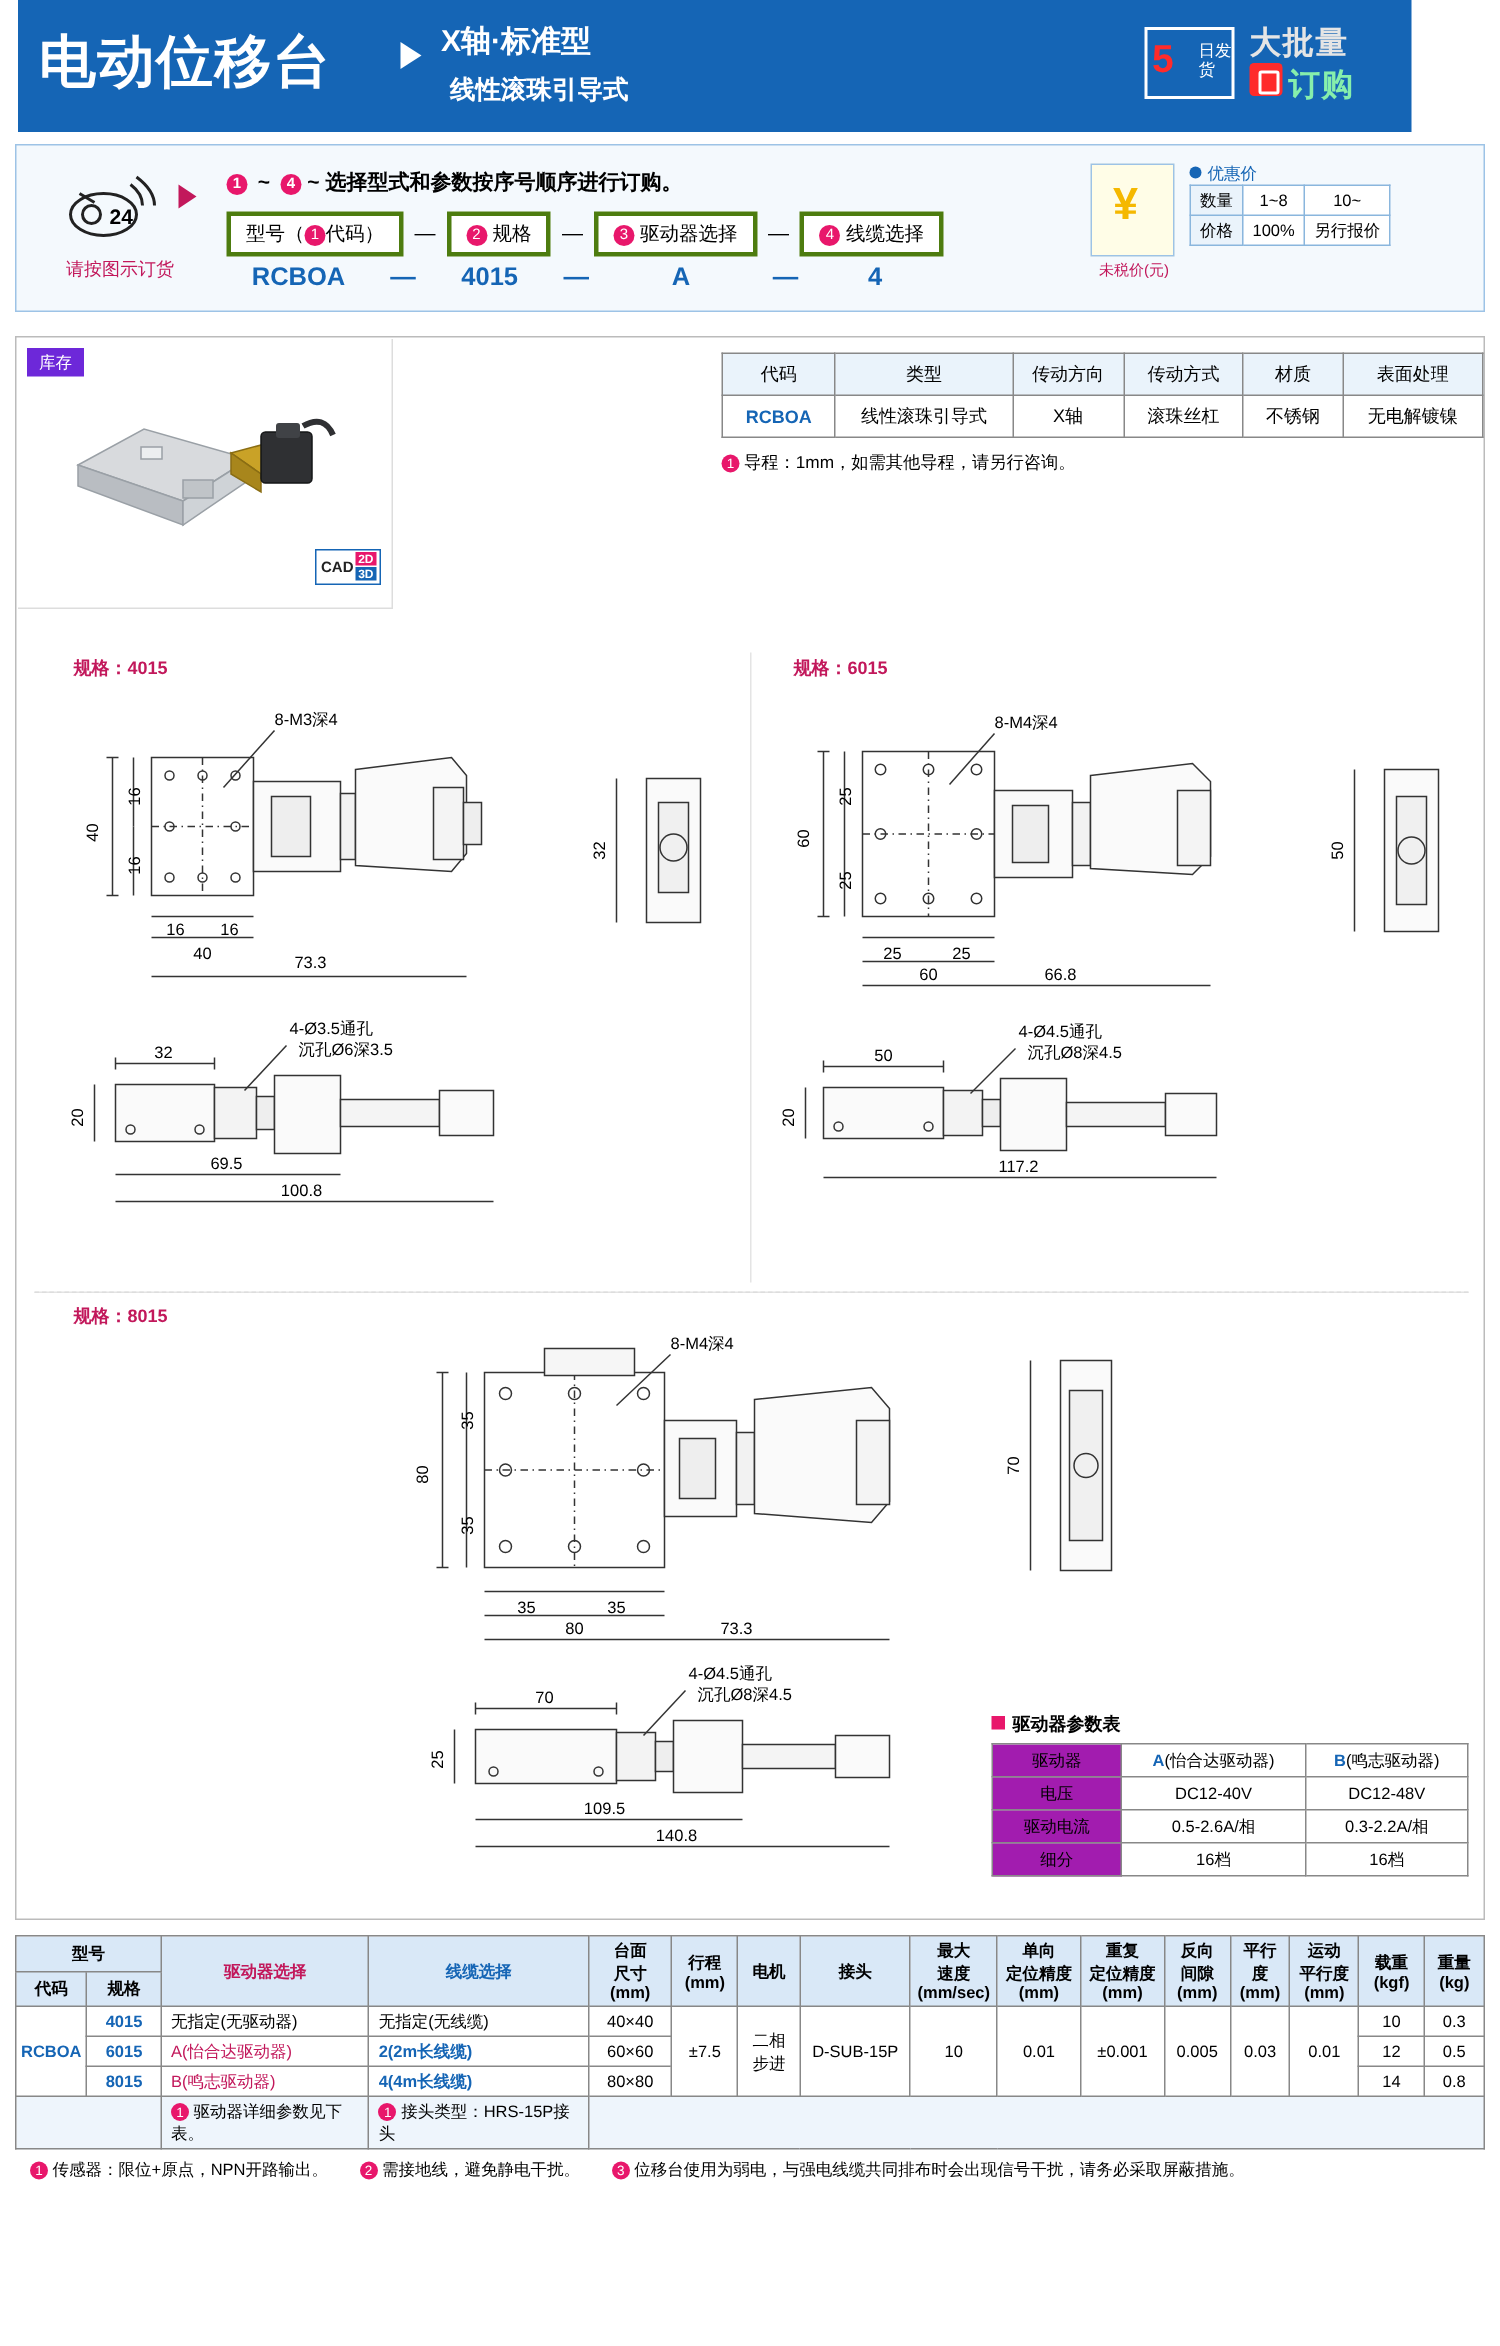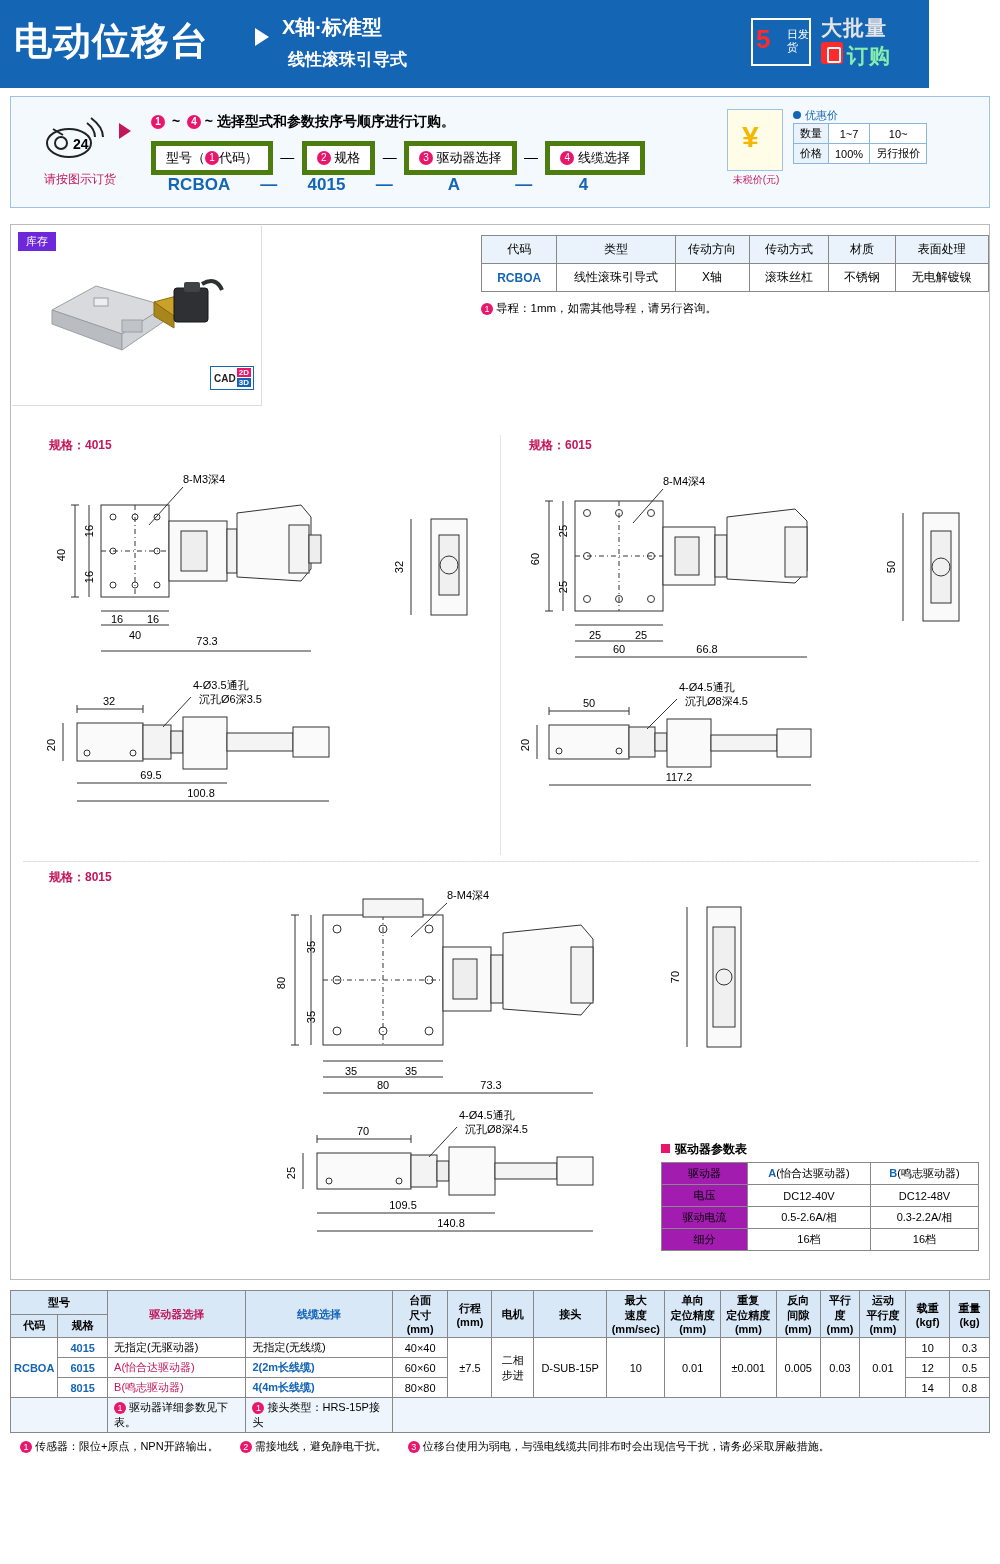--- a/index.html
+++ b/index.html
@@ -6,21 +6,21 @@
   html, body { margin:0; padding:0; }
   body {
     width:1000px; height:1564px; position:relative;
     font-family:"Liberation Sans", sans-serif;
     background:#ffffff; color:#000;
     font-size:12px;
   }
   .page { position:relative; width:1000px; height:1564px; }
 
   
-  .header { position:absolute; left:0; top:0; width:929px; height:88px; background:#1565b5; }
+  .header { position:absolute; left:12px; top:0; width:929px; height:88px; background:#1565b5; }
   .h-title { position:absolute; left:14px; top:16px; color:#fff; font-size:38px; font-weight:bold; letter-spacing:1px; }
   .h-arrow { position:absolute; left:255px; top:28px; width:0; height:0;
     border-left:14px solid #fff; border-top:9px solid transparent; border-bottom:9px solid transparent; }
   .h-sub1 { position:absolute; left:282px; top:14px; color:#fff; font-size:20px; font-weight:bold; }
   .h-sub2 { position:absolute; left:288px; top:48px; color:#fff; font-size:17px; font-weight:bold; }
 
   .badge5 { position:absolute; right:118px; top:18px; width:60px; height:48px; border:2px solid #fff; background:#1565b5; }
   .badge5 .b5n { position:absolute; left:3px; top:4px; color:#ff2b2b; font-size:26px; font-weight:bold; }
   .badge5 .b5t { position:absolute; left:34px; top:8px; color:#fff; font-size:11px; line-height:13px; width:22px; }
   .badge-bulk { position:absolute; right:12px; top:14px; width:96px; height:56px; }
@@ -33,21 +33,21 @@
   .orderbox { position:absolute; left:10px; top:96px; width:980px; height:112px; border:1px solid #9dc3e6; background:#f4f9fd; }
   .tel { position:absolute; left:14px; top:12px; width:110px; height:86px; text-align:center; }
   .tel-ic { position:absolute; left:14px; top:4px; width:72px; height:48px; }
   .tel-txt { position:absolute; left:0; top:62px; width:110px; color:#c2185b; font-size:12px; }
   .arrow-r { position:absolute; left:108px; top:26px; width:0;height:0; border-left:12px solid #c2185b; border-top:8px solid transparent; border-bottom:8px solid transparent; }
 
   .ord-title { position:absolute; left:140px; top:16px; font-size:14px; font-weight:bold; }
   .num-badge { display:inline-block; width:14px; height:14px; border-radius:50%; background:#e8176b; color:#fff;
       font-size:10px; line-height:14px; text-align:center; vertical-align:1px; }
   .ord-row { position:absolute; left:140px; top:44px; height:26px; }
-  .ord-cell { display:inline-block; border:5px solid #4d7c0f; padding:3px 10px; font-size:13px; background:#fff; }
+  .ord-cell { display:inline-block; border:3px solid #4d7c0f; padding:3px 10px; font-size:13px; background:#fff; }
   .ord-dash { display:inline-block; width:22px; text-align:center; font-size:14px; }
   .code-row { position:absolute; left:140px; top:78px; color:#1565b5; font-weight:bold; font-size:17px; }
   .code-row span { display:inline-block; text-align:center; }
 
   .price-box { position:absolute; right:12px; top:12px; width:250px; height:86px; }
   .yen { position:absolute; left:0; top:0; width:56px; height:62px; border:1px solid #9dc3e6; background:#fffde7; }
   .yen-s { position:absolute; left:14px; top:10px; font-size:30px; color:#f5b800; font-weight:bold; }
   .yen-t { position:absolute; left:-2px; top:64px; width:62px; text-align:center; color:#c2185b; font-size:10px; }
   .ptab { position:absolute; left:66px; top:0; border-collapse:collapse; font-size:11px; }
   .ptab td { border:1px solid #8ab6dd; padding:2px 6px; text-align:center; background:#fff; }
@@ -166,21 +166,21 @@
     <div class="price-box">
       <div class="yen">
         <div class="yen-s">¥</div>
       </div>
       <div class="yen-t">未税价(元)</div>
       <div class="youhui"><span class="dot-blue"></span><span>优惠价</span></div>
       <table class="ptab" style="top:14px">
         <tbody>
             <tr>
           <td class="hd">数量</td>
-          <td>1~7</td>
+          <td>1~8</td>
           <td>10~</td>
         </tr>
         <tr>
           <td class="hd">价格</td>
           <td>100%</td>
           <td>另行报价</td>
         </tr>
       </tbody>
         </table>
     </div>

